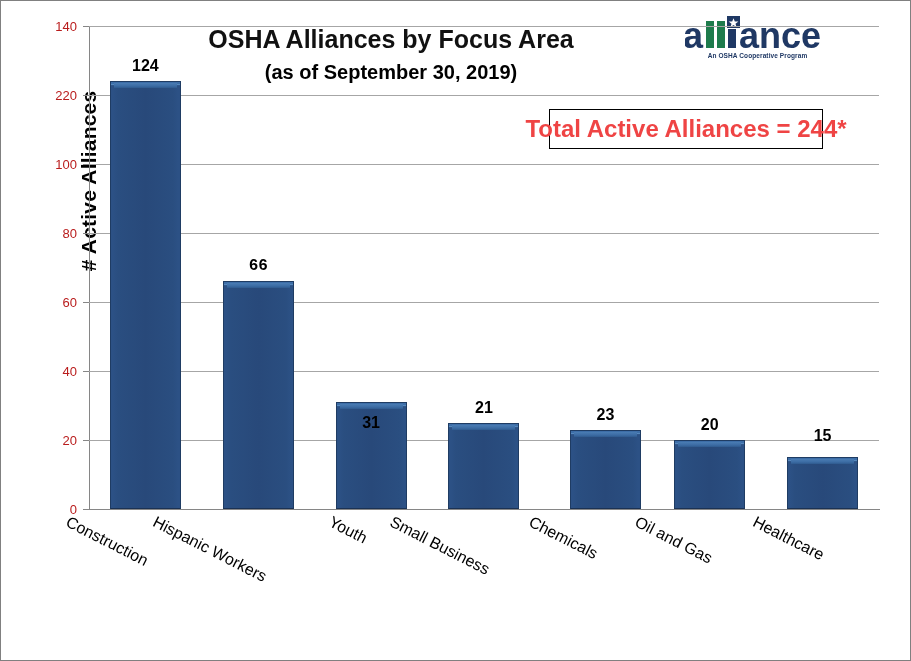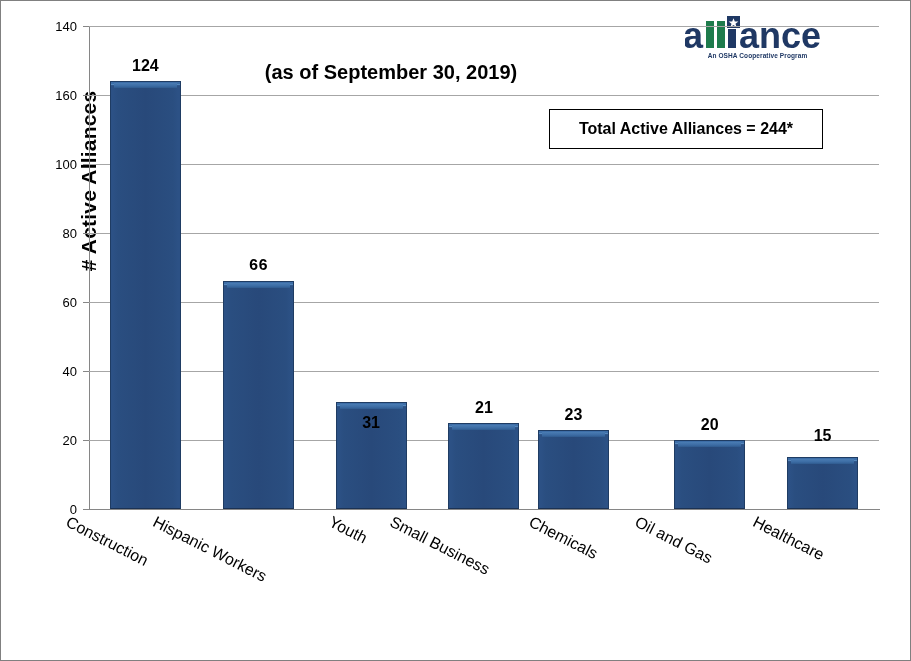--- a/index.html
+++ b/index.html
@@ -57,21 +57,21 @@
     height: 1px;
     background: #868686;
     left: 82px;
   }
   .ytick-label {
     position: absolute;
     right: 0;
     width: 48px;
     text-align: right;
     font-size: 13px;
-    color: #000000;
+    color: #b91c1c;
     font-family: "Liberation Sans", sans-serif;
     transform: translateY(-50%);
   }
   .ytick-wrap {
     position: absolute;
     left: 24px;
     width: 52px;
   }
 
   
@@ -171,23 +171,23 @@
     top: 108px;
     width: 272px;
     height: 38px;
     border: 1px solid #000000;
     background: #ffffff;
     display: flex;
     align-items: center;
     justify-content: center;
   }
   .total-text {
-    font-size: 16px;
-    font-weight: bold;
-    color: #000000;
+    font-size: 24px;
+    font-weight: bold;
+    color: #ef4444;
     white-space: nowrap;
   }
 
   
   .logo {
     position: absolute;
     left: 684px;
     top: 14px;
     width: 145px;
     height: 52px;
@@ -219,20 +219,21 @@
     color: #1a1a1a;
     letter-spacing: -0.1px;
     white-space: nowrap;
   }
 </style>
 </head>
 <body>
 
 <div id="chart-frame">
 
+  <div class="chart-title">OSHA Alliances by Focus Area</div>
   <div class="chart-subtitle">(as of  September 30, 2019)</div>
 
   <div class="logo">
     <div class="logo-wordmark">
       <svg width="145" height="38" viewBox="0 0 145 38" xmlns="http://www.w3.org/2000/svg">
 
         <text x="-2" y="33" font-family="Liberation Sans, sans-serif" font-size="36" font-weight="bold" fill="#1f3864">a</text>
 
         <rect x="21" y="6" width="8" height="27" fill="#1e7b4c"></rect>
         <rect x="32" y="6" width="8" height="27" fill="#1e7b4c"></rect>
@@ -276,21 +277,21 @@
       <div class="tick-y" style="top: 232px;"></div>
       <div class="ytick-wrap" style="top: 232px;">
         <div class="ytick-label">80</div>
       </div>
       <div class="tick-y" style="top: 163px;"></div>
       <div class="ytick-wrap" style="top: 163px;">
         <div class="ytick-label">100</div>
       </div>
       <div class="tick-y" style="top: 94px;"></div>
       <div class="ytick-wrap" style="top: 94px;">
-        <div class="ytick-label">160</div>
+        <div class="ytick-label">220</div>
       </div>
       <div class="tick-y" style="top: 25px;"></div>
       <div class="ytick-wrap" style="top: 25px;">
         <div class="ytick-label">140</div>
       </div>
     </div>
 
   <div class="plot-area">
     <div id="grid-layer">
         <div class="gridline" style="top: 414px;"></div>
@@ -319,21 +320,21 @@
             <div class="bar-top-sheen"></div>
           </div>
           <div class="bar-label" style="width: 112.857px; top: 352.05px; margin-top: 36px;">31</div>
         </div>
         <div class="bar-slot" style="left: 338.571px; width: 112.857px;">
           <div class="bar" title="Small Business: 25" style="height: 86.25px; left: 20.9286px;">
             <div class="bar-top-sheen"></div>
           </div>
           <div class="bar-label" style="width: 112.857px; top: 372.75px;">21</div>
         </div>
-        <div class="bar-slot" style="left: 428px; width: 112.857px;">
+        <div class="bar-slot" style="left: 460px; width: 112.857px;">
           <div class="bar" title="Chemicals: 23" style="height: 79.35px; left: 20.9286px;">
             <div class="bar-top-sheen"></div>
           </div>
           <div class="bar-label" style="width: 112.857px; top: 379.65px;">23</div>
         </div>
         <div class="bar-slot" style="left: 564.286px; width: 112.857px;">
           <div class="bar" title="Oil and Gas: 20" style="height: 69px; left: 20.9286px;">
             <div class="bar-top-sheen"></div>
           </div>
           <div class="bar-label" style="width: 112.857px; top: 390px;">20</div>

